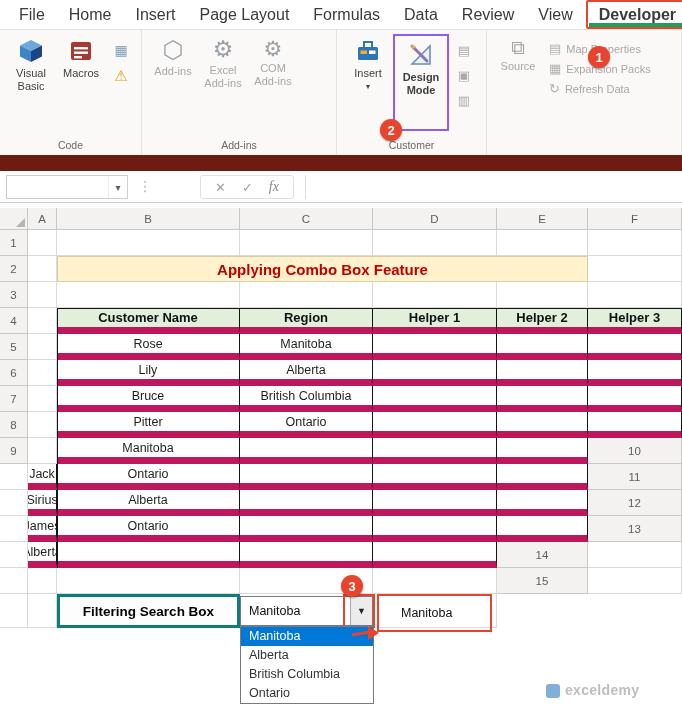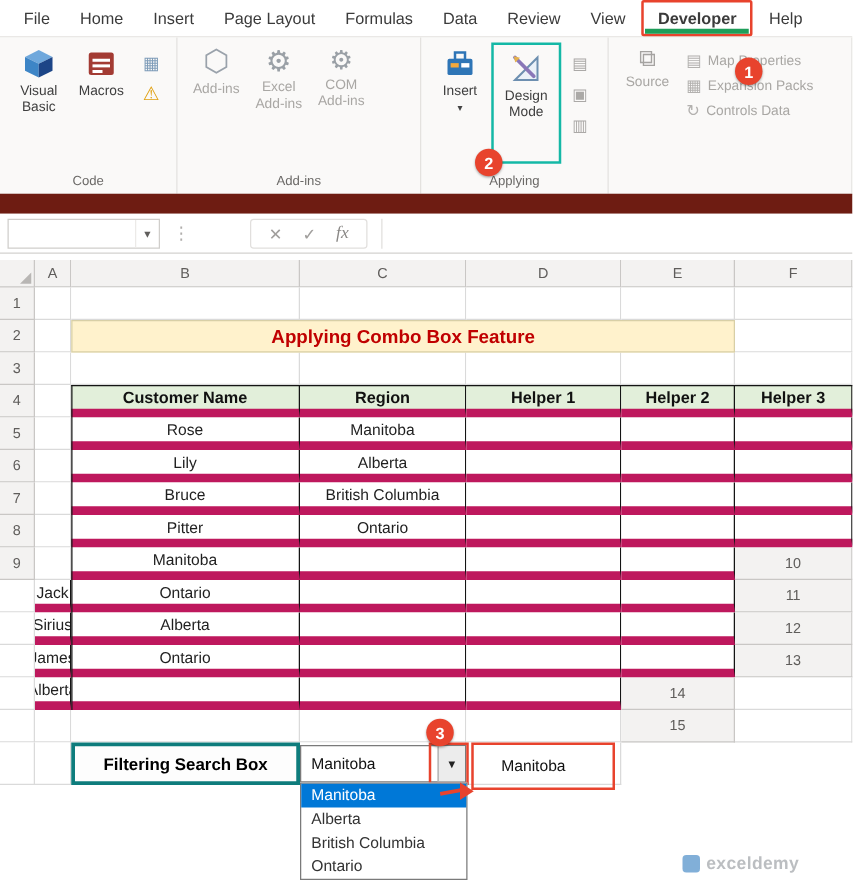--- a/index.html
+++ b/index.html
@@ -1,33 +1,33 @@
 <!DOCTYPE html>
 <html><head>
 <meta charset="utf-8">
 <style>
   html,body{margin:0;padding:0;}
   body{width:682px;height:704px;font-family:"Liberation Sans",sans-serif;background:#fff;}
   .app{position:relative;width:682px;height:704px;background:#fff;overflow:hidden;}
 
   
   .tabbar{position:absolute;top:0;left:0;right:0;height:30px;background:#fff;border-bottom:1px solid #e3e1de;display:flex;align-items:stretch;padding-left:8px;gap:2px;box-sizing:border-box;}
-  .tab{padding:0 11px;font-size:13px;color:#3b3b3b;display:flex;align-items:center;white-space:nowrap;}
+  .tab{padding:0 11px;font-size:16px;color:#3b3b3b;display:flex;align-items:center;white-space:nowrap;}
   .tab.active{border:2px solid #e8432d;border-radius:2px;font-weight:700;position:relative;}
   .tab.active::after{content:"";position:absolute;left:1px;right:1px;bottom:0;height:4px;background:#1e9e5a;}
 
   
   .ribbon{position:absolute;top:30px;left:0;right:0;height:125px;background:#faf9f8;border-bottom:1px solid #e1dfdd;}
   .rgroup{position:absolute;top:0;height:100%;border-right:1px solid #e4e2df;box-sizing:border-box;}
   .rg-body{display:flex;align-items:flex-start;padding:4px 2px 0 6px;height:98px;box-sizing:border-box;}
   .rg-label{position:absolute;bottom:4px;left:0;right:0;text-align:center;font-size:10.5px;color:#6b6967;}
   .rbtn{display:flex;flex-direction:column;align-items:center;width:50px;padding-top:4px;gap:3px;font-size:11px;color:#3f3f3f;text-align:center;min-height:84px;box-sizing:border-box;}
   .rbtn .rbtn-label{line-height:1.15;}
   .rbtn.disabled{color:#a9a7a4;}
-  .rbtn.hl-red{border:2px solid #14b8a6;height:97px;padding-top:6px;width:56px;}
+  .rbtn.hl-red{border:2px solid #8b5cf6;height:97px;padding-top:6px;width:56px;font-weight:bold;}
   .rbtn-caret{font-size:8px;color:#444;line-height:1;}
   .icon{line-height:1;display:flex;align-items:center;justify-content:center;}
   .icon svg{display:block;}
   .rg-smallcol{display:flex;flex-direction:column;gap:5px;padding:6px 0 0 4px;}
   .sbtn{width:22px;height:20px;display:flex;align-items:center;justify-content:center;}
   .rg-menucol{display:flex;flex-direction:column;gap:7px;padding:8px 0 0 6px;}
   .mbtn{display:flex;align-items:center;gap:5px;font-size:11px;color:#a9a7a4;white-space:nowrap;}
   .addins-icon{font-size:24px;color:#9aa2ab;}
   .excel-addins-icon{font-size:23px;color:#9aa0a6;}
   .com-addins-icon{font-size:21px;color:#9aa0a6;}
@@ -187,40 +187,40 @@
               <span class="icon properties-icon">▤</span>
             </div>
             <div class="sbtn disabled">
               <span class="icon view-code-icon">▣</span>
             </div>
             <div class="sbtn disabled">
               <span class="icon run-dialog-icon">▥</span>
             </div>
           </div>
         </div>
-        <div class="rg-label">Applying</div>
+        <div class="rg-label">Customer</div>
       </div>
       <div class="rgroup" style="left: 487px; width: 195px;">
         <div class="rg-body">
           <div class="rbtn disabled">
             <span class="icon source-icon">⧉</span>
             <span class="rbtn-label">Source</span>
           </div>
           <div class="rg-menucol">
             <div class="mbtn disabled">
               <span class="icon map-properties-icon">▤</span>
               <span>Map Properties</span>
             </div>
             <div class="mbtn disabled">
               <span class="icon expansion-packs-icon">▦</span>
               <span>Expansion Packs</span>
             </div>
             <div class="mbtn disabled">
               <span class="icon refresh-data-icon">↻</span>
-              <span>Controls Data</span>
+              <span>Refresh Data</span>
             </div>
           </div>
         </div>
       </div>
     </div>
   <div class="strip"></div>
 
   <div class="fbar">
     <div class="namebox">
       <span class="nb-val"></span>

